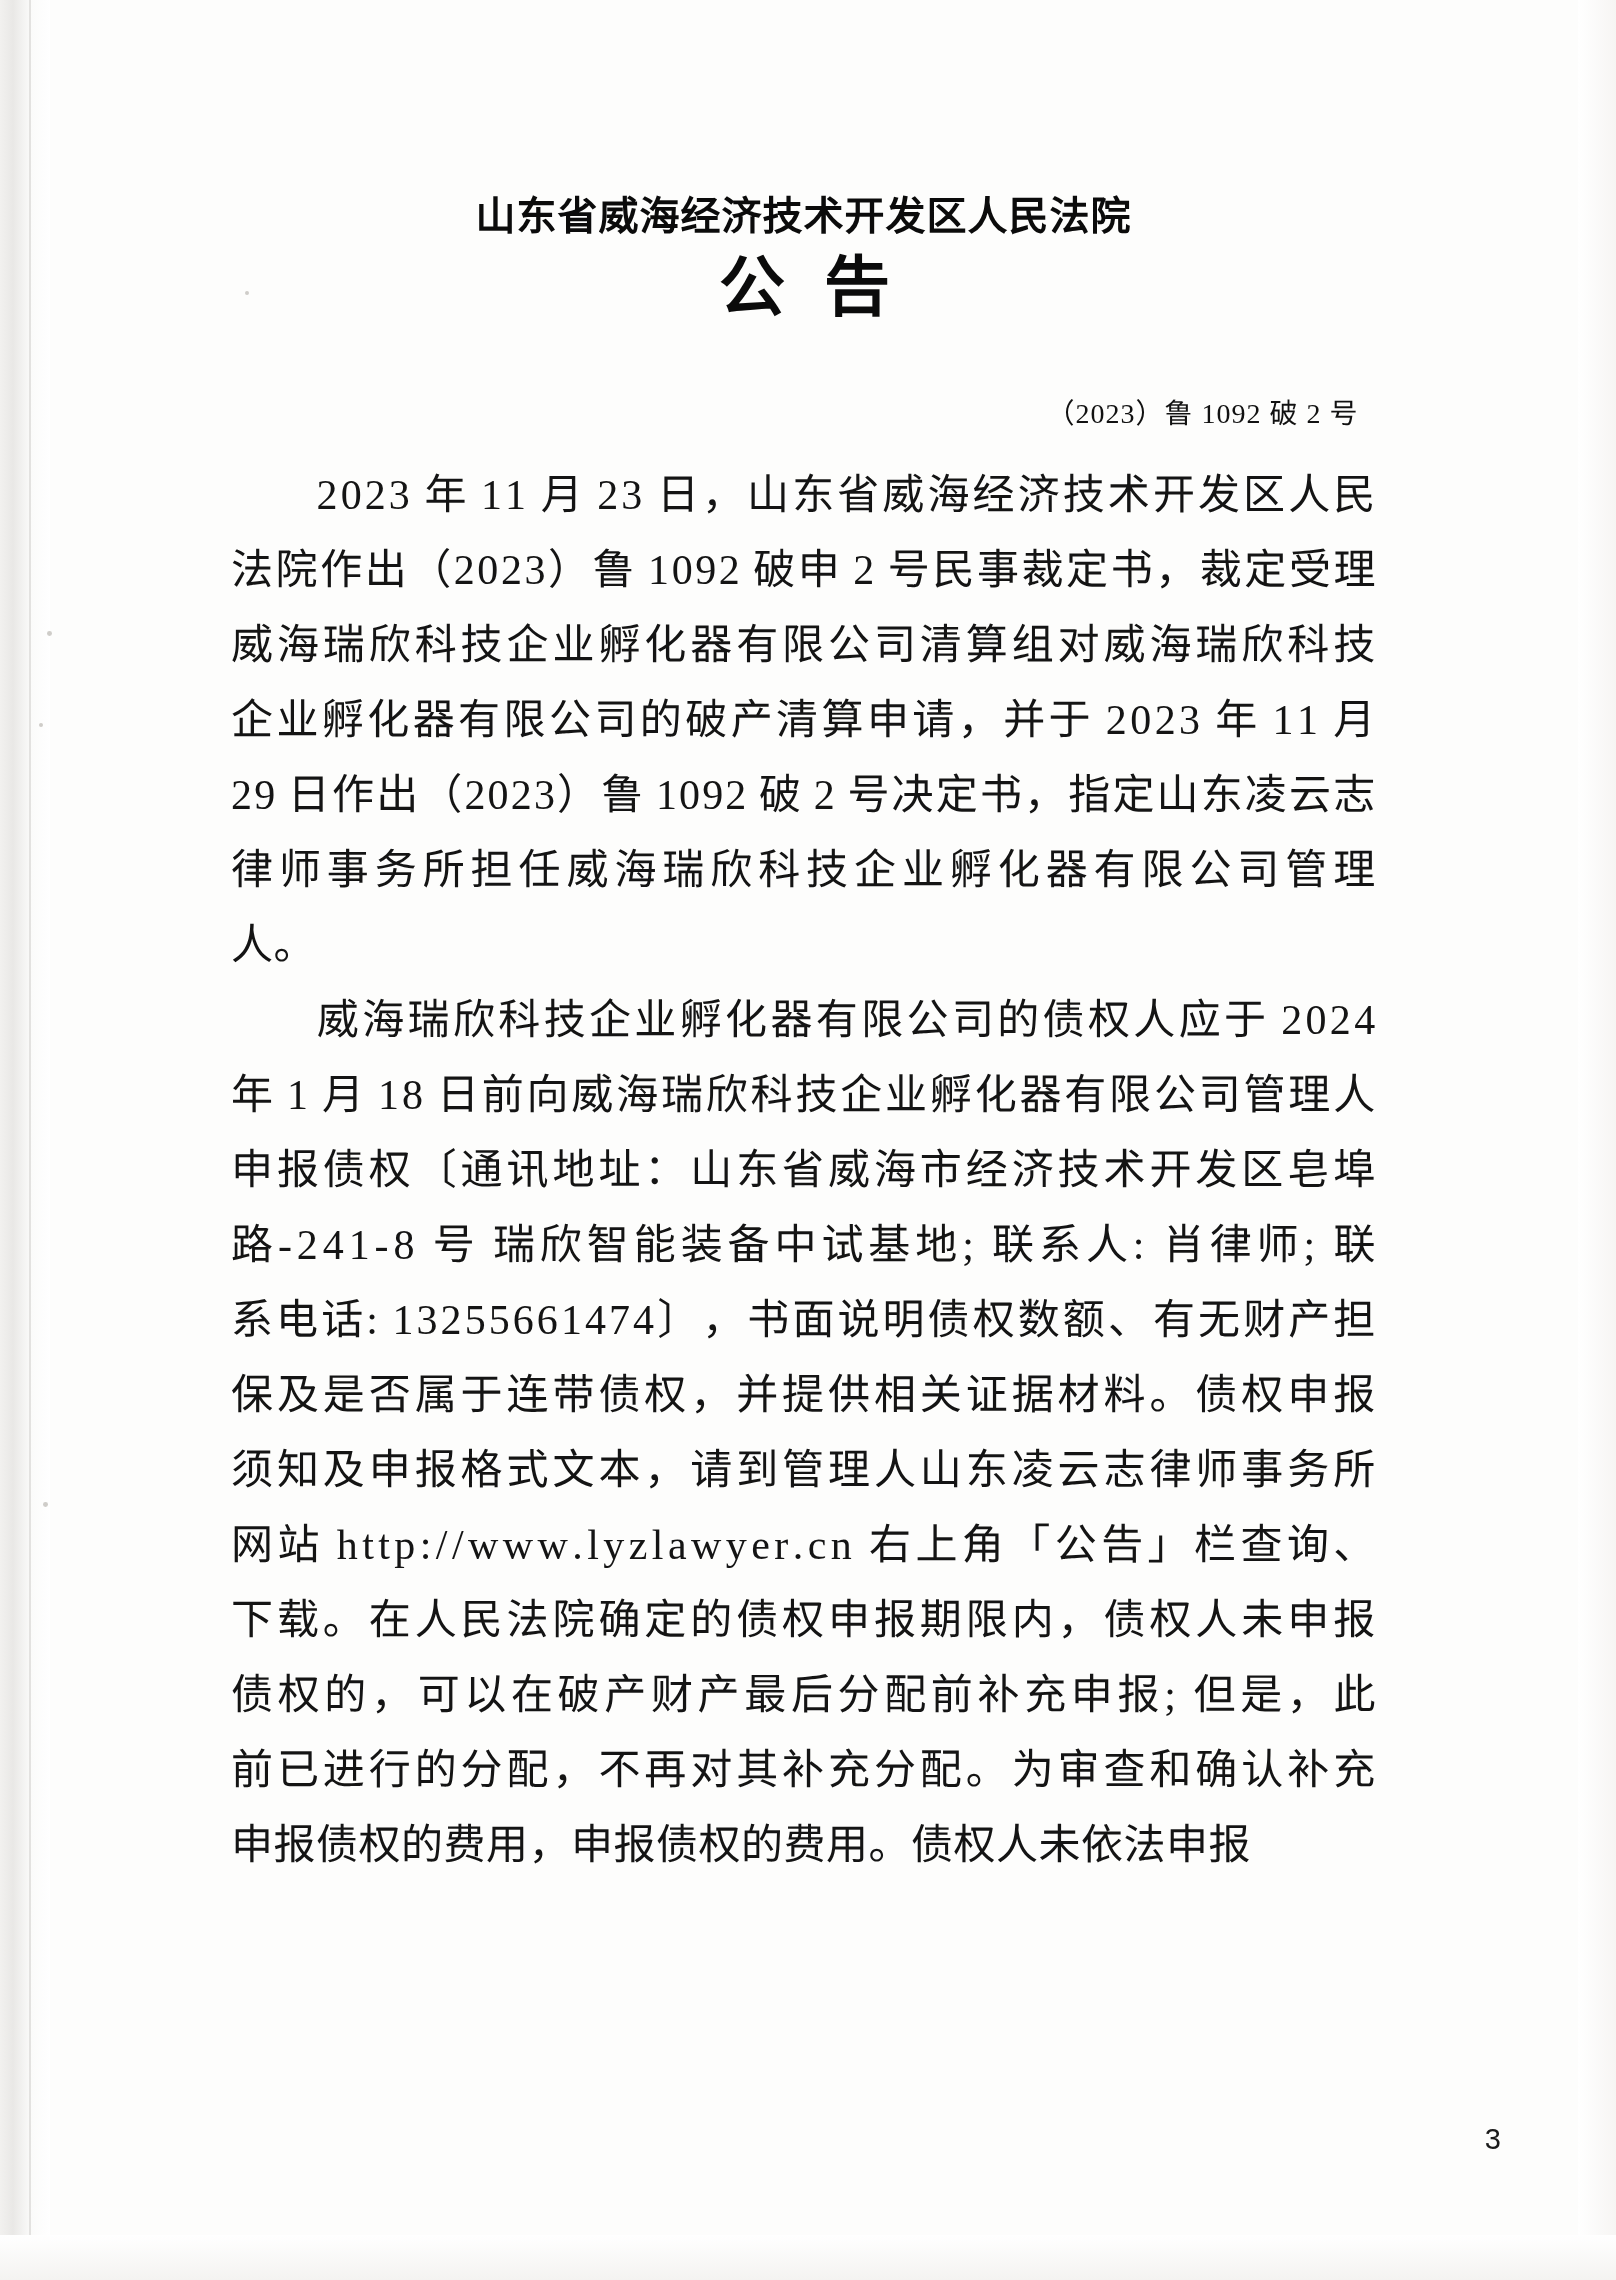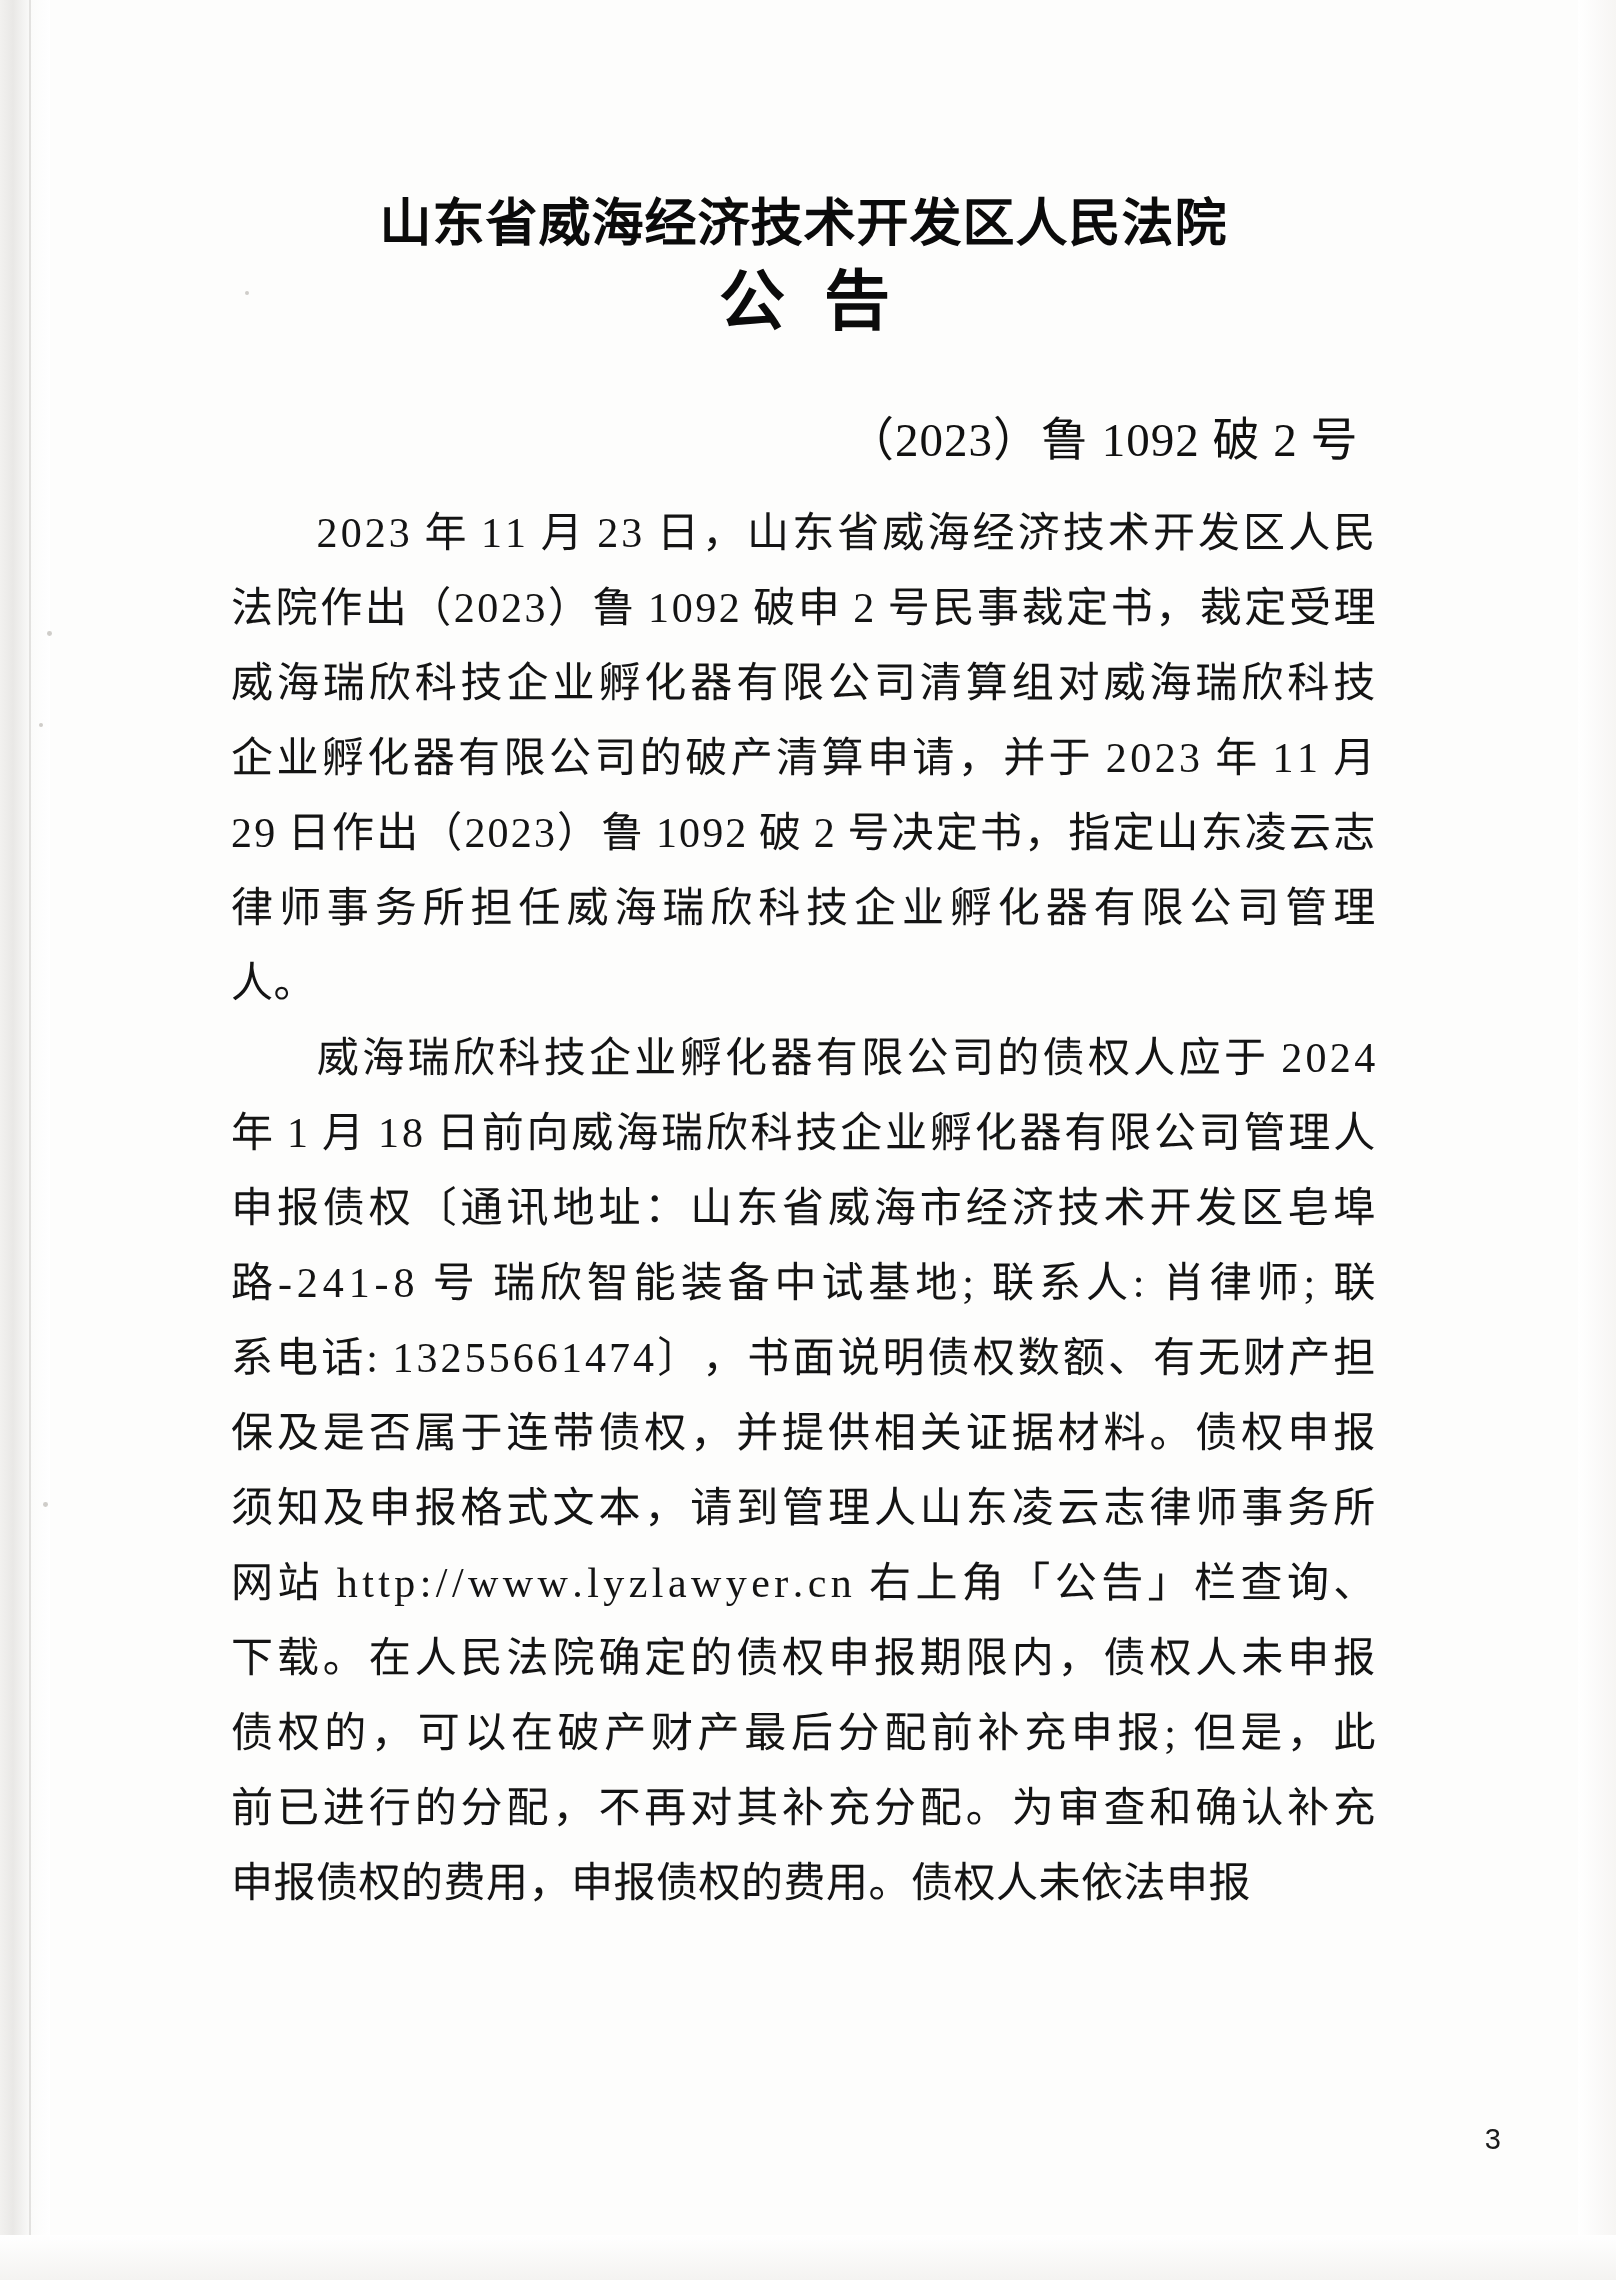--- a/index.html
+++ b/index.html
@@ -78,21 +78,21 @@
     top: 0;
     width: 1145px;
     height: 100%;
   }
 
   .doc-title {
     margin: 0;
     padding-top: 194px;
     font-family: "DejaVu Sans", "Liberation Sans", sans-serif;
     font-weight: 700;
-    font-size: 52px;
+    font-size: 40px;
     line-height: 1.12;
     letter-spacing: 1px;
     text-align: center;
     color: #0b0b0b;
     white-space: nowrap;
   }
 
   .doc-subtitle {
     margin: 0;
     padding-top: 11.6px;
@@ -105,21 +105,21 @@
     letter-spacing: 39px;
     text-indent: 39px;
     padding-left: 1.9px;
   }
 
   .case-number {
     margin: 0;
     padding-top: 70px;
     padding-right: 17.5px;
     text-align: right;
-    font-size: 47px;
+    font-size: 28px;
     line-height: 1.3;
     color: #111111;
     letter-spacing: 1px;
   }
 
   .body-block {
     margin: 0;
     padding-top: 25px;
   }
 

